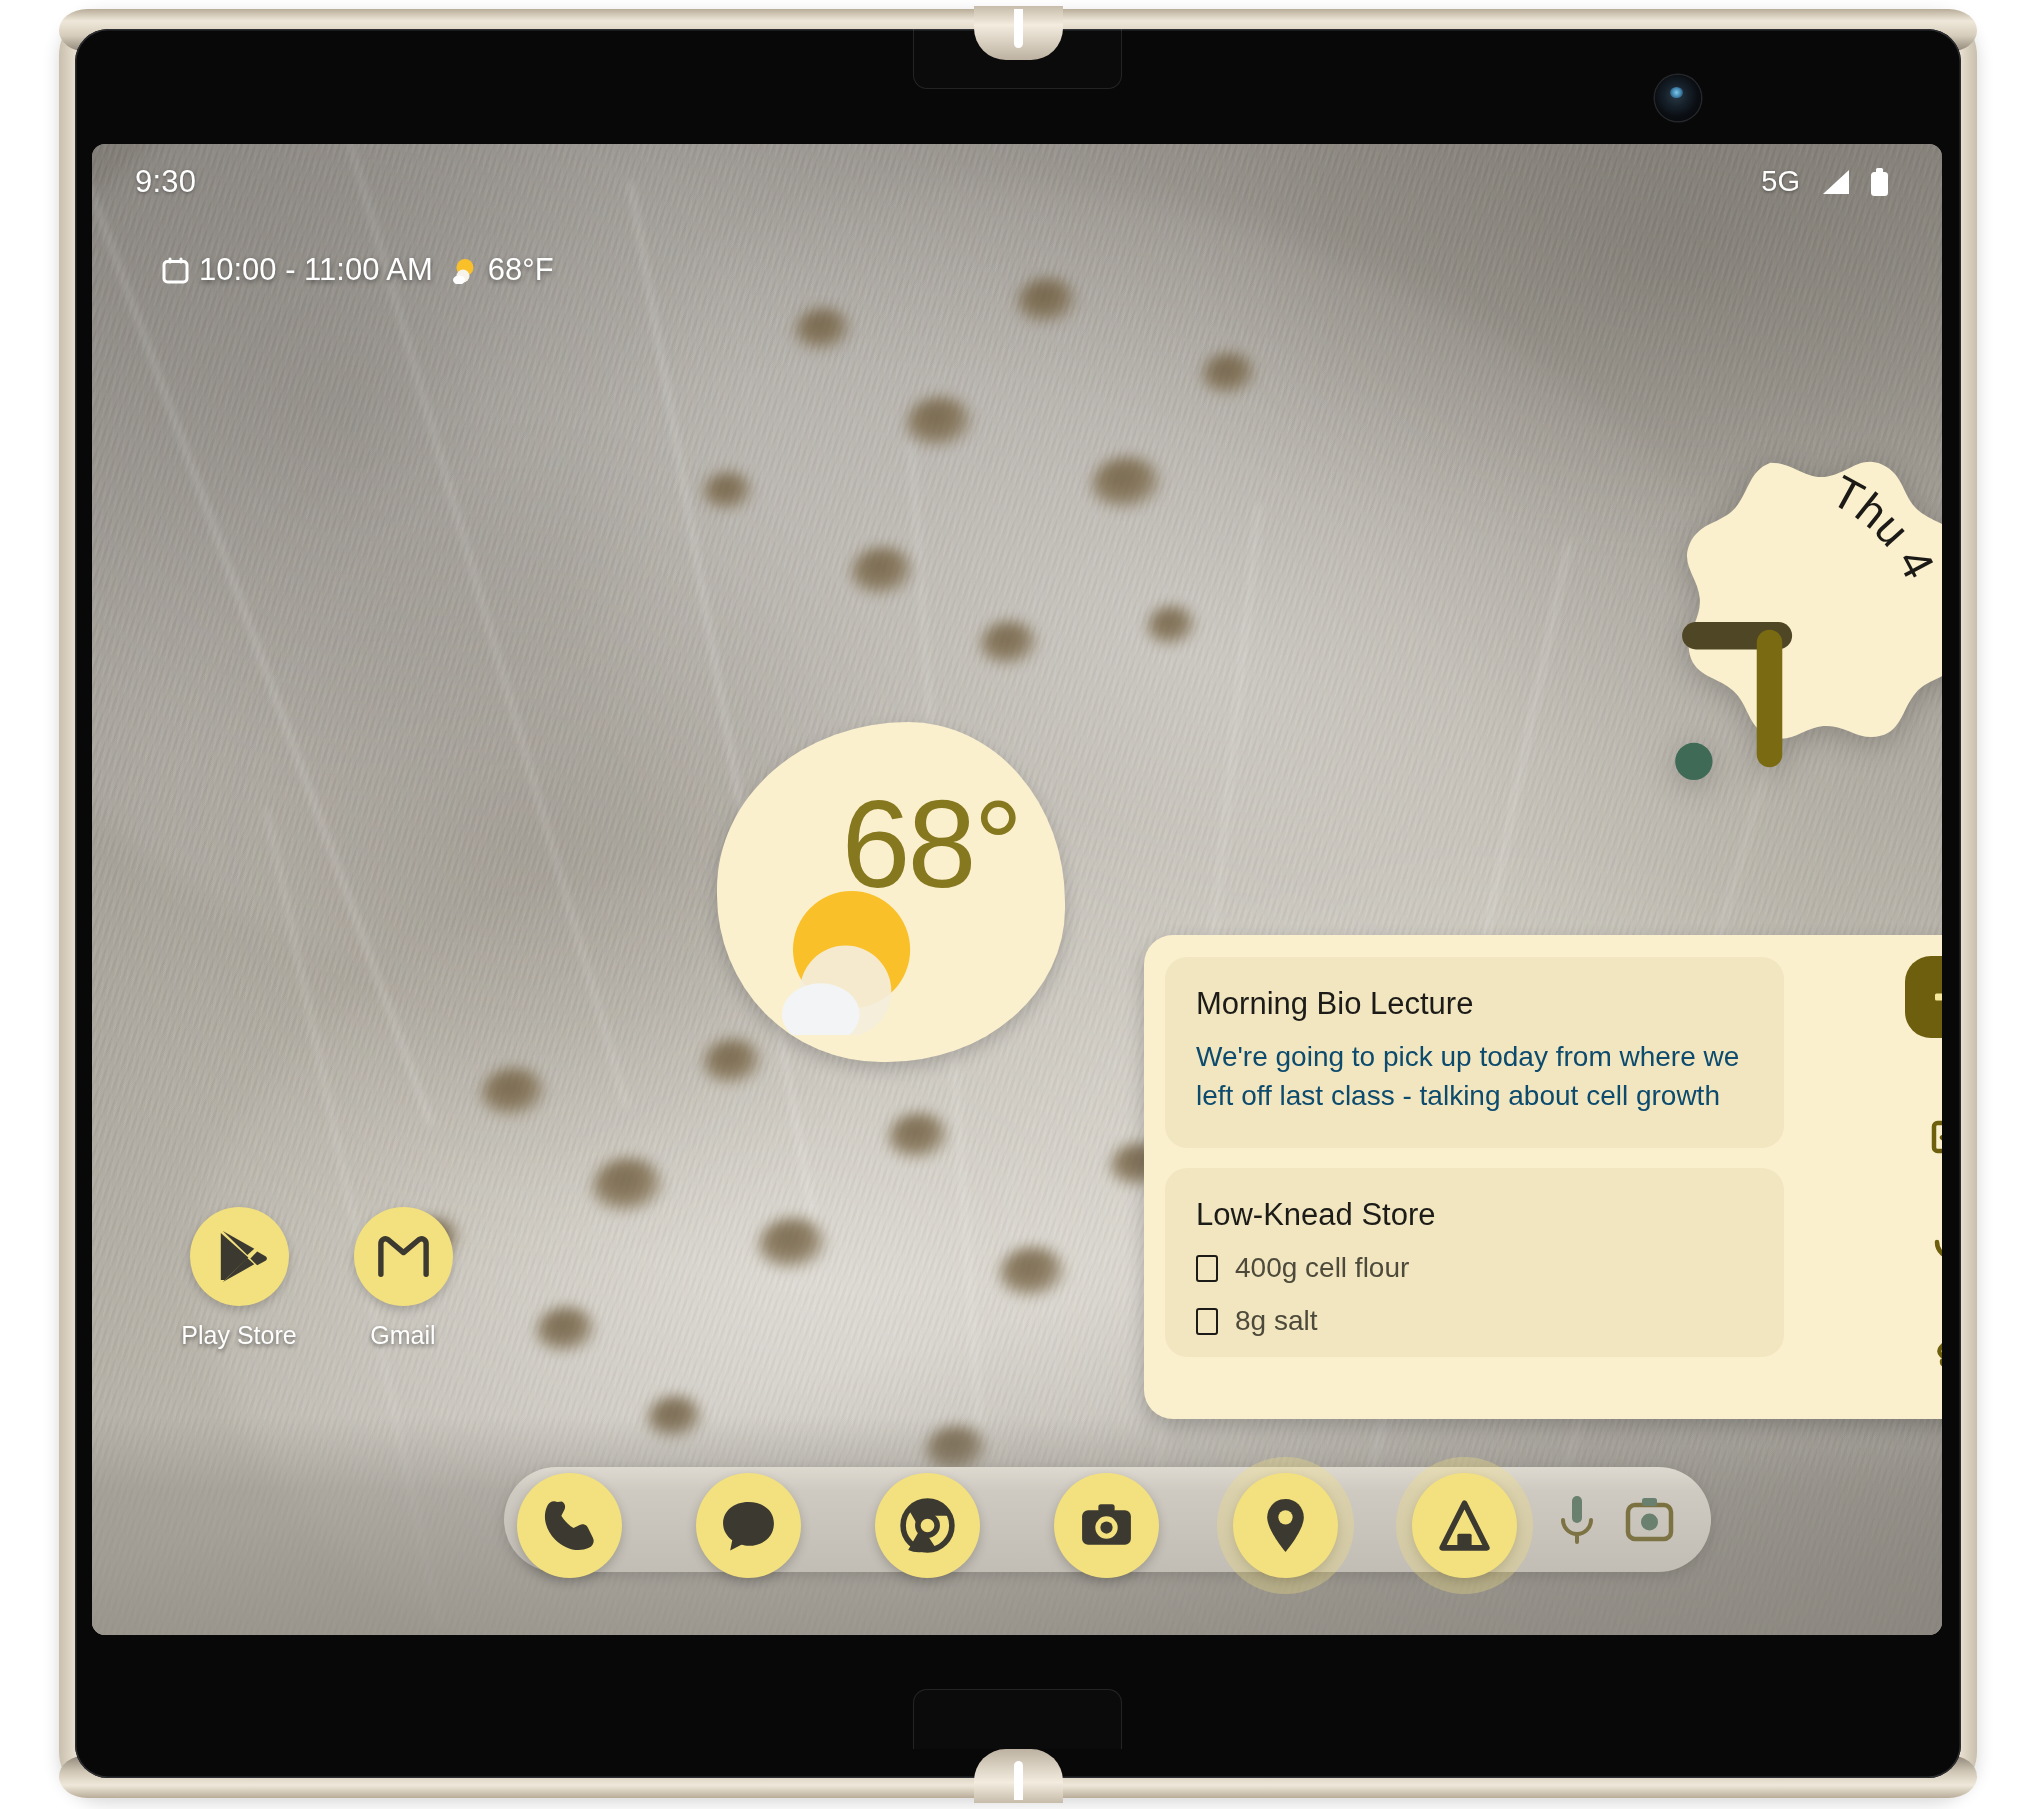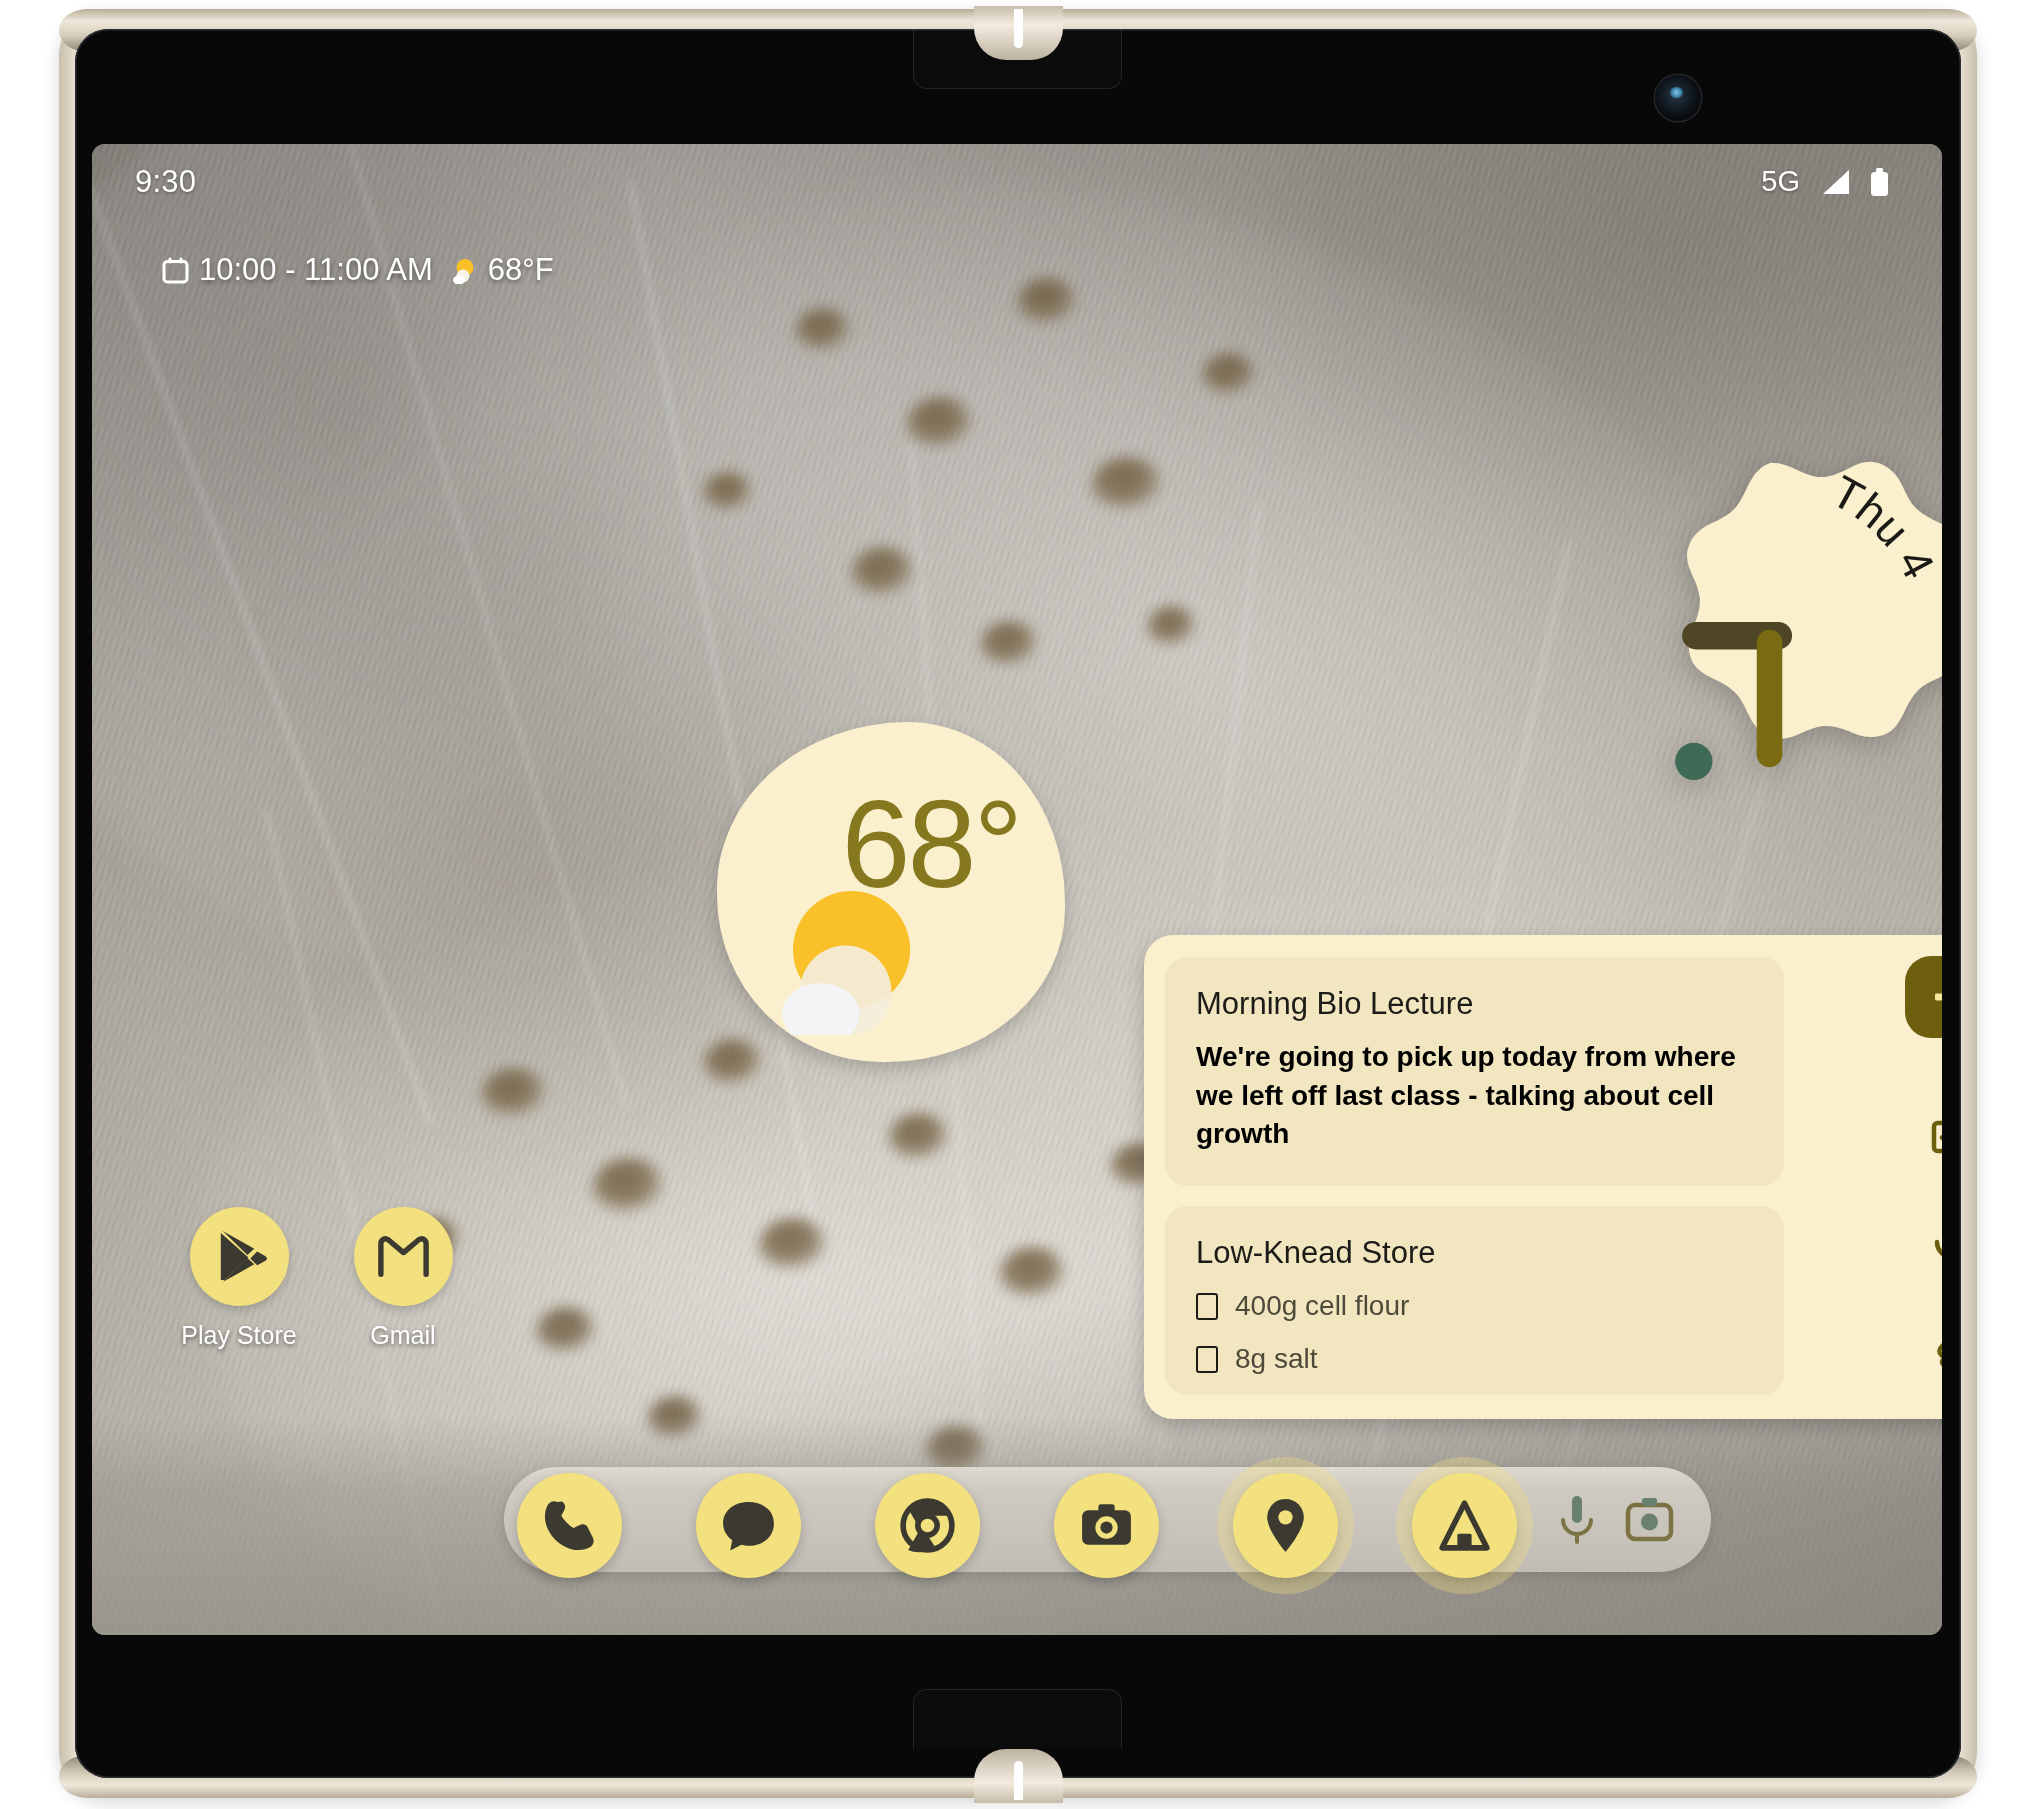--- a/index.html
+++ b/index.html
@@ -210,21 +210,21 @@
     position:absolute; left:1052px; top:791px; width:876px; height:484px; z-index:14;
     background:#FBF0CE; border-radius:29px;
     box-shadow:0 8px 19px rgba(0,0,0,.22);
     overflow:hidden;
   }
   .keep-col{ position:absolute; left:21px; top:22px; width:619px; }
   .note{
     background:#F1E6BF; border-radius:22px; padding:30px 31px 33px 31px; margin-bottom:20px;
   }
   .note-title{ font-size:31px; color:#1c1b18; font-weight:400; line-height:1.08; }
-  .note-body{ margin-top:18px; font-size:28px; line-height:1.36; color:#000000; font-weight:700; }
+  .note-body{ margin-top:18px; font-size:28px; line-height:1.36; color:#0c4a6e; font-weight:400; }
   .check-row{ display:flex; align-items:center; gap:17px; margin-top:21px; }
   .cbox{ width:22px; height:27px; border:2.5px solid #1c1b18; border-radius:3px; flex:none; }
   .cbox-txt{ font-size:28px; color:#4e4a3b; }
   .keep-rail{
     position:absolute; right:0; top:0; width:135px; height:100%;
     display:flex; flex-direction:column; align-items:center;
   }
   .fab{
     margin-top:21px; width:95px; height:82px; border-radius:26px; background:#6E5F0E;
     display:flex; align-items:center; justify-content:center; flex:none;

